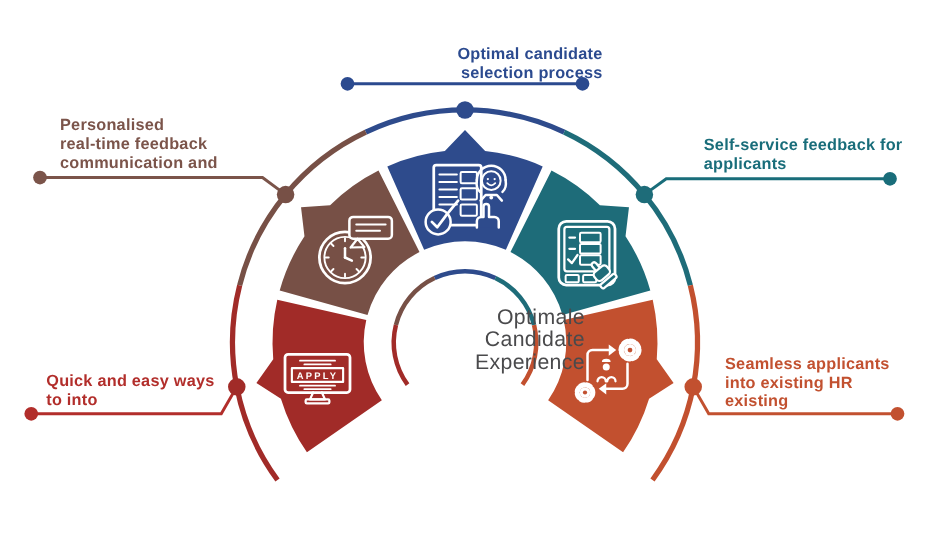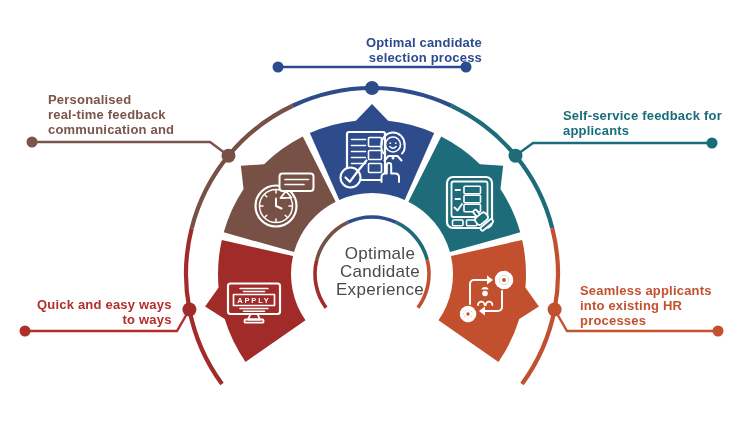--- a/index.html
+++ b/index.html
@@ -1,20 +1,20 @@
 <!DOCTYPE html>
 <html><head>
 <meta charset="utf-8">
 <style>
   html,body{margin:0;padding:0;background:#fff;}
   .stage{position:relative;width:750px;height:446px;background:#ffffff;
          font-family:"Liberation Sans",sans-serif;overflow:hidden;}
   .stage svg{position:absolute;left:0;top:0;}
   .callout-label{position:absolute;font-size:13px;font-weight:bold;line-height:15px;letter-spacing:.2px;}
-  .center-title{position:absolute;left:292px;top:245px;width:176px;text-align:center;
+  .center-title{position:absolute;left:292px;top:245px;width:176px;text-align:right;
                 font-size:17px;font-weight:400;line-height:18px;letter-spacing:.3px;}
   .apply-text{font-size:7.5px;font-weight:bold;letter-spacing:1.8px;fill:#fff;
               font-family:"Liberation Sans",sans-serif;}
 </style>
 </head>
 <body>
 
 <div class="stage">
 
   <svg width="750" height="446" viewBox="0 0 750 446">
@@ -156,28 +156,28 @@
   </div>
   <div class="callout-label" style="left: 48px; top: 92px; color: rgb(123, 84, 74);">
     <div>Personalised</div>
     <div>real-time feedback</div>
     <div>communication and</div>
   </div>
   <div class="callout-label" style="left: 563px; top: 108px; color: rgb(25, 109, 122);">
     <div>Self-service feedback for</div>
     <div>applicants</div>
   </div>
-  <div class="callout-label" style="left: 37px; top: 297px; color: rgb(178, 46, 43); text-align: right;">
+  <div class="callout-label" style="left: 37px; top: 297px; color: rgb(178, 46, 43);">
     <div>Quick and easy ways</div>
-    <div>to ways</div>
+    <div>to into</div>
   </div>
   <div class="callout-label" style="left: 580px; top: 283px; color: rgb(194, 81, 48);">
     <div>Seamless applicants</div>
     <div>into existing HR</div>
-    <div>processes</div>
+    <div>existing</div>
   </div>
 
   <div class="center-title" style="color: rgb(74, 74, 76);">
     <div>Optimale</div>
     <div>Candidate</div>
     <div>Experience</div>
   </div>
 </div>
 
 </body></html>

